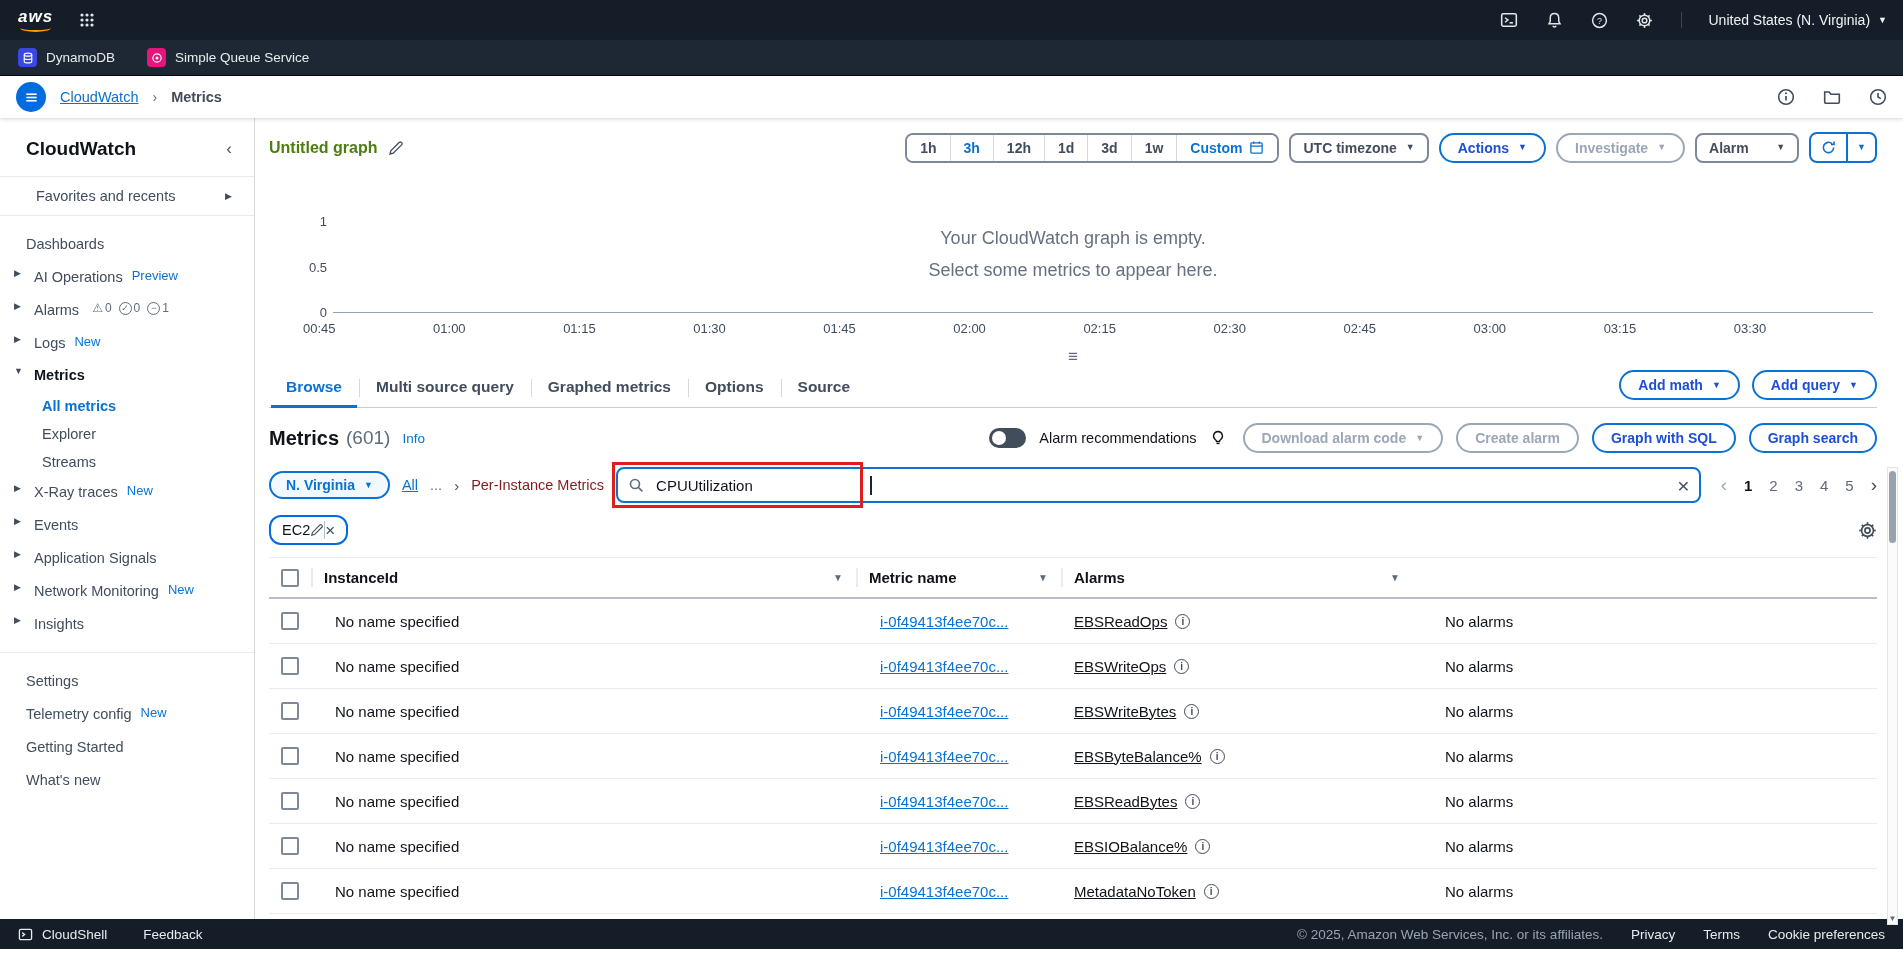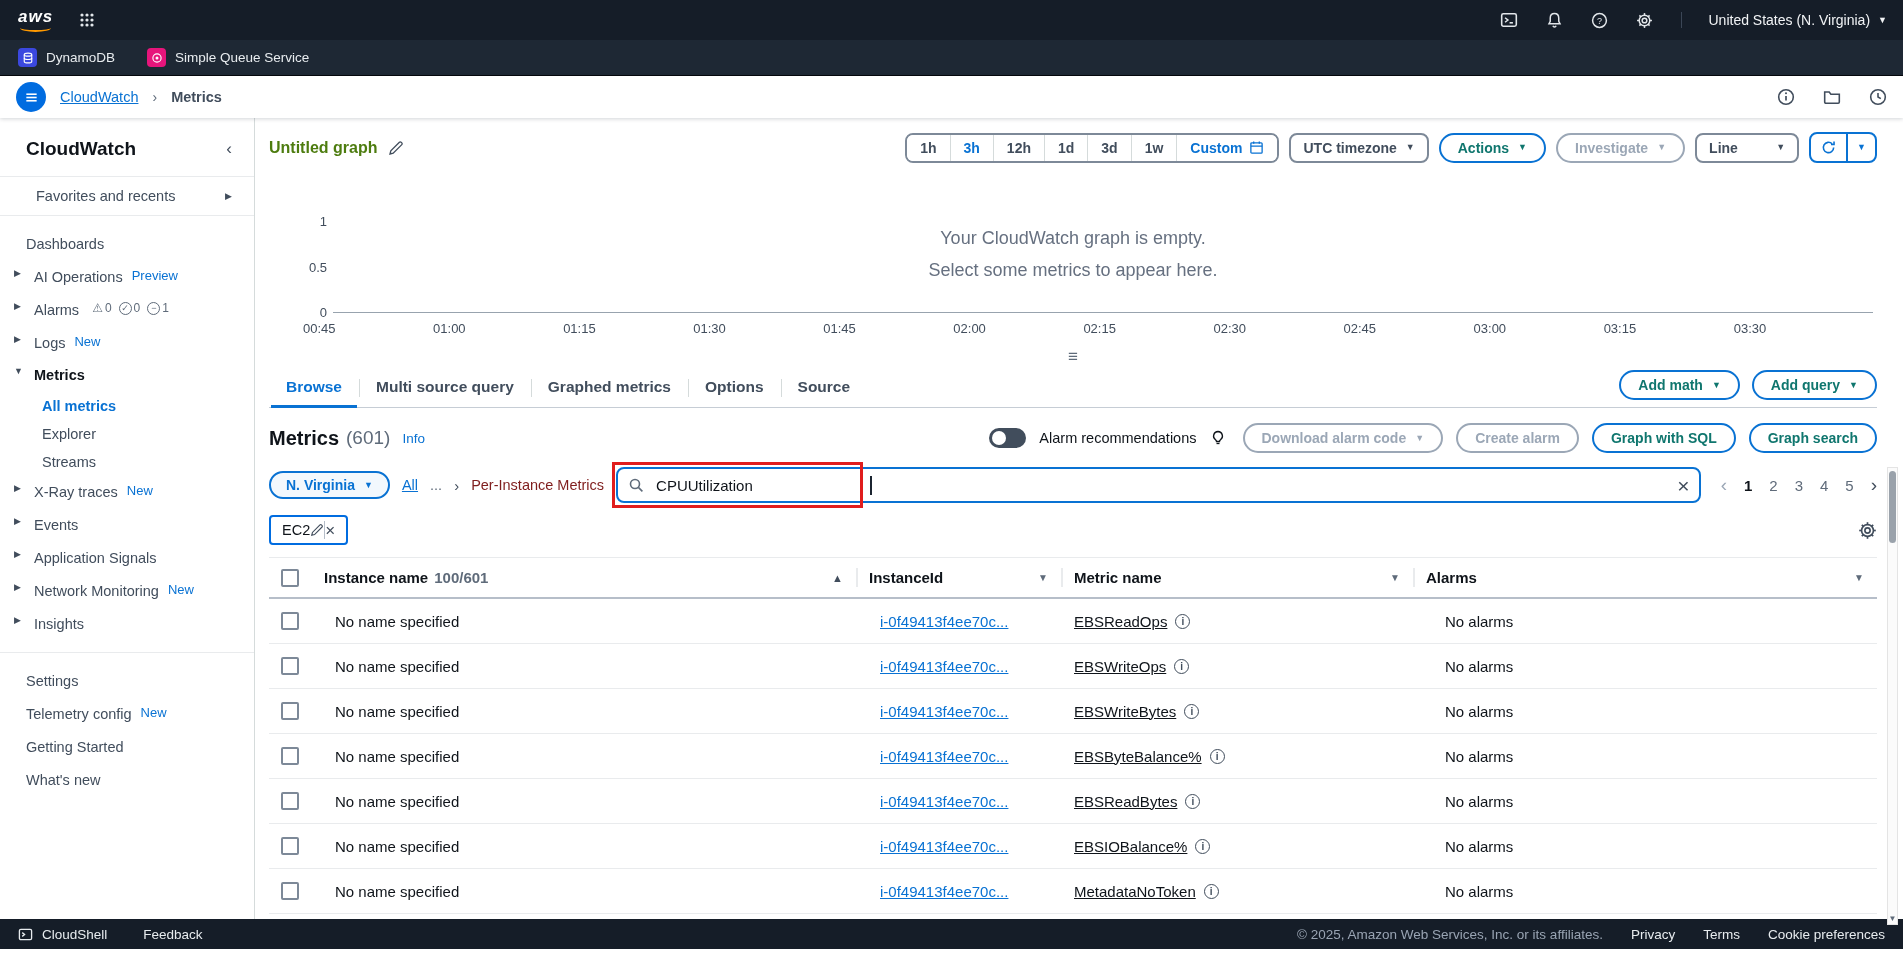--- a/index.html
+++ b/index.html
@@ -68,21 +68,21 @@
   .gtitle { display:flex; align-items:center; gap:11px; font-size:16px; font-weight:700; color:#4d7c0f; }
   .edit-ic { color:#414d5c; cursor:pointer; }
   .gctrl { display:flex; align-items:center; gap:10px; }
   .seg { display:flex; border:2px solid #7d8998; border-radius:8px; overflow:hidden; background:#fff; }
   .seg-btn { padding:5px 13px; font-size:14px; font-weight:700; color:#414d5c; background:#fff; border:none; border-left:1px solid #d5dbdb; cursor:pointer; font-family:inherit; }
   .seg-btn:first-child { border-left:none; }
   .seg-btn.active { color:#0972d3; }
   .seg-btn.custom { color:#0972d3; display:flex; align-items:center; gap:7px; }
   .dropbtn { display:flex; align-items:center; gap:9px; border:2px solid #7d8998; border-radius:8px; padding:5px 12px; font-size:14px; font-weight:700; color:#414d5c; background:#fff; cursor:pointer; font-family:inherit; }
   .dropbtn.wide { min-width:104px; justify-content:space-between; }
-  .pillbtn { display:flex; align-items:center; gap:9px; border:2px solid #0972d3; border-radius:20px; padding:5px 17px; font-size:14px; font-weight:700; color:#0f766e; background:#fff; cursor:pointer; font-family:inherit; }
+  .pillbtn { display:flex; align-items:center; gap:9px; border:2px solid #0972d3; border-radius:20px; padding:5px 17px; font-size:14px; font-weight:700; color:#1d4ed8; background:#fff; cursor:pointer; font-family:inherit; }
   .pillbtn.disabled { border-color:#9ba7b6; color:#9ba7b6; cursor:default; }
   .refresh { display:flex; align-items:stretch; border:2px solid #0972d3; border-radius:8px; overflow:hidden; background:#fff; cursor:pointer; }
   .refresh .r1 { padding:6px 10px; color:#0972d3; display:flex; align-items:center; }
   .refresh .rdiv { width:2px; background:#0972d3; }
   .refresh .r2 { padding:6px 9px; color:#0972d3; display:flex; align-items:center; }
 
   
   .graph-area { position:relative; height:176px; margin-top:8px; }
   .ytick { position:absolute; left:28px; width:30px; text-align:right; font-size:13px; color:#414d5c; transform:translateY(-50%); }
   .ytick.y1 { top:50px; } .ytick.y05 { top:96px; } .ytick.y0 { top:141px; }
@@ -125,21 +125,21 @@
   .ms-caretbar { position:absolute; left:254px; top:9px; width:2px; height:19px; background:#1b2430; }
   .pagination { display:flex; align-items:center; gap:17px; font-size:15px; margin-left:8px; }
   .pg-prev { color:#9ba7b6; font-size:19px; cursor:default; }
   .pg-pages { display:flex; gap:17px; }
   .page-num { color:#5f6b7a; cursor:pointer; }
   .page-num.current { color:#0f141a; font-weight:700; }
   .pg-next { color:#414d5c; font-size:19px; cursor:pointer; }
 
   
   .tagrow { display:flex; align-items:center; justify-content:space-between; margin-top:12px; }
-  .token { display:inline-flex; align-items:center; border:2px solid #006ce0; border-radius:4px; padding:4px 11px; font-size:14.5px; color:#0f141a; background:#fff; }
+  .token { display:inline-flex; align-items:center; border:2px solid #006ce0; border-radius:12px; padding:4px 11px; font-size:14.5px; color:#0f141a; background:#fff; }
   .token .tdiv { width:1px; height:18px; background:#b6bec9; }
   .token .tx { color:#414d5c; font-size:17px; line-height:1; cursor:pointer; }
   .prefs-gear { color:#414d5c; cursor:pointer; }
 
   
   .mtable { margin-top:12px; font-size:15px; }
   .tgrid { display:grid; grid-template-columns:42px 545px 205px 352px 1fr; align-items:center; }
   .thead { height:42px; border-top:1px solid #e9ebed; border-bottom:2px solid #b6bec9; font-weight:700; color:#0f141a; }
   .th { position:relative; display:flex; align-items:center; justify-content:space-between; padding:0 13px; height:100%; }
   .th.divided::before { content:""; position:absolute; left:0; top:10px; bottom:10px; width:2px; background:#e9ebed; }
@@ -411,21 +411,21 @@
         </button>
         <button class="pillbtn">
           <span>Actions</span>
             <span class="caret">▼</span>
         </button>
         <button class="pillbtn disabled">
           <span>Investigate</span>
             <span class="caret">▼</span>
         </button>
         <button class="dropbtn wide">
-          <span>Line</span>
+          <span>Alarm</span>
             <span class="caret">▼</span>
         </button>
         <div class="refresh">
           <span class="r1">
               <svg width="15" height="15" viewBox="0 0 16 16">
                 <path d="M13.5 8a5.5 5.5 0 1 1-1.6-3.9" fill="none" stroke="currentColor" stroke-width="1.7"></path>
                 <path d="M13.9 1.6v3.2h-3.2" fill="none" stroke="currentColor" stroke-width="1.7"></path>
               </svg>
             </span>
           <span class="rdiv"></span>
@@ -568,24 +568,20 @@
             </g>
           </svg>
         </span>
     </div>
 
     <div class="mtable">
       <div class="tgrid thead">
         <div class="c-check">
             <span class="checkbox"></span>
           </div>
-        <div class="th">
-          <span><span>Instance name</span><span class="name-count">100/601</span></span>
-          <span class="sort">▲</span>
-        </div>
         <div class="th divided">
           <span>InstanceId</span>
           <span class="fcaret">▼</span>
         </div>
         <div class="th divided">
           <span>Metric name</span>
           <span class="fcaret">▼</span>
         </div>
         <div class="th divided">
           <span>Alarms</span>

